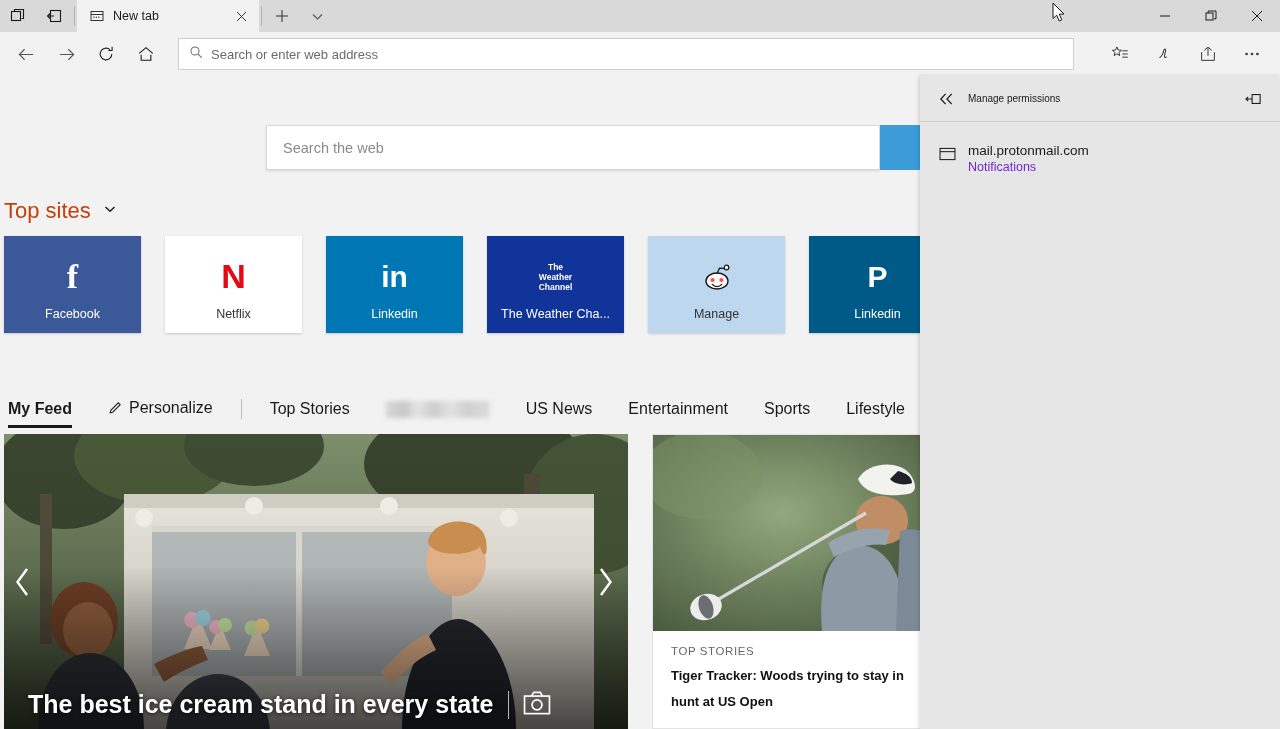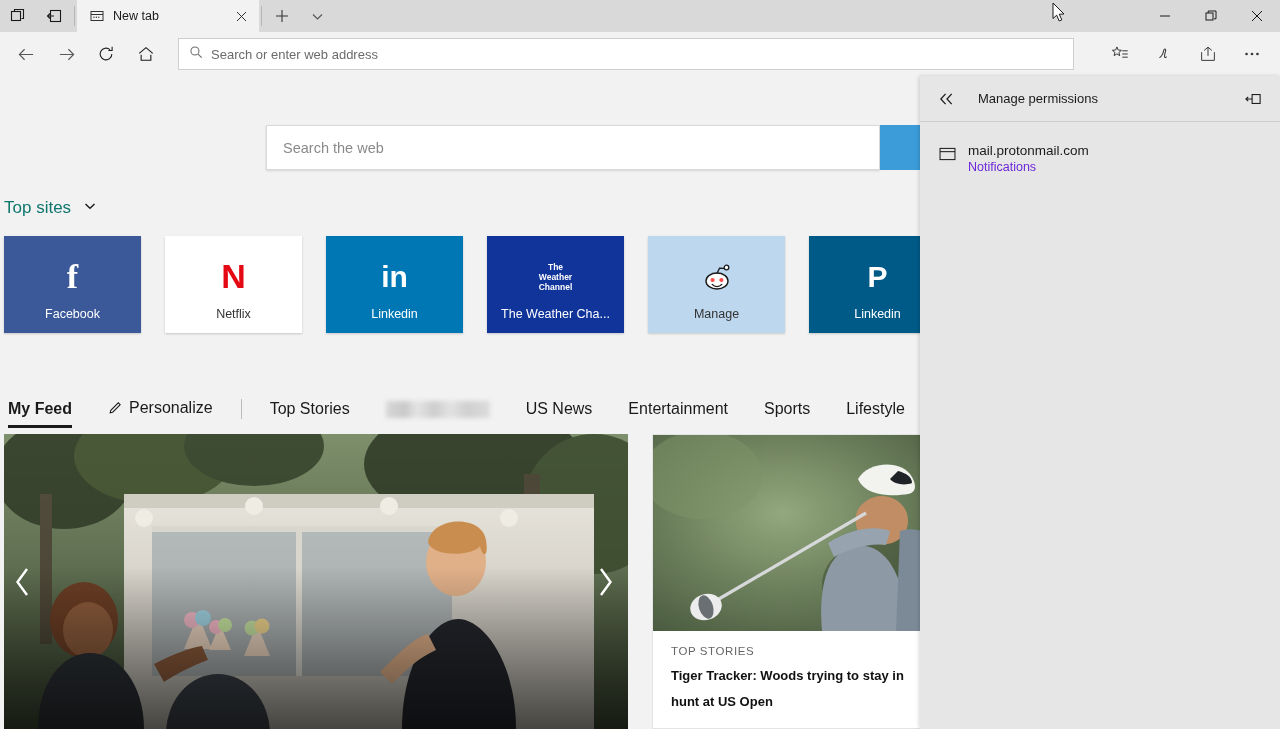--- a/index.html
+++ b/index.html
@@ -73,21 +73,21 @@
     box-shadow: 0 1px 2px rgba(0,0,0,.12);
     display: flex; align-items: center; padding: 0 16px;
     font-size: 14.5px; color: #8a8a8a; text-align: center;
   }
   .search-go { width: 46px; background: #3b9cd9; }
 
   .topsites-head {
     position: absolute; top: 122px; left: 4px;
     display: flex; align-items: center; gap: 12px;
   }
-  .topsites-head .ts-label { font-size: 17px; color: #0f766e; }
+  .topsites-head .ts-label { font-size: 22px; color: #c2410c; }
   .tiles { position: absolute; top: 160px; left: 4px; display: flex; gap: 24px; }
   .tile {
     width: 137px; height: 97px; position: relative;
     display: flex; flex-direction: column; align-items: center; justify-content: center;
     box-shadow: 0 1px 2px rgba(0,0,0,.18);
   }
   .tile .tile-logo {
     flex: 1; display: flex; align-items: center; justify-content: center;
     width: 100%; padding-top: 10px;
   }
@@ -152,21 +152,21 @@
   
   .panel {
     position: absolute; top: 76px; right: 0; width: 360px; height: 653px;
     background: #e6e6e6; box-shadow: -1px 0 4px rgba(0,0,0,.16);
   }
   .panel-header {
     height: 46px; display: flex; align-items: center; padding: 0 14px 0 18px;
     border-bottom: 1px solid #cdcdcd; background: #e6e6e6;
   }
   .panel-back { width: 26px; height: 30px; display: flex; align-items: center; color: #1a1a1a; font-size: 17px; }
-  .panel-title { font-size: 13px; color: #1a1a1a; margin-left: 14px; }
+  .panel-title { font-size: 10px; color: #1a1a1a; margin-left: 4px; }
   .panel-pin { margin-left: auto; width: 26px; height: 26px; display: flex; align-items: center; justify-content: center; color: #1a1a1a; }
   .panel-actions { display: flex; justify-content: flex-end; padding: 14px 20px 4px 0; }
   .clear-all { font-size: 13.5px; color: #0a69c7; }
   .perm-list { padding: 16px 0 0 0; }
   .perm-item { display: flex; align-items: flex-start; gap: 12px; padding: 4px 18px; }
   .perm-icon { width: 18px; height: 18px; margin-top: 3px; color: #1a1a1a; display: flex; align-items: center; justify-content: center; }
   .perm-host { font-size: 13.5px; color: #1a1a1a; line-height: 17px; }
   .perm-type { font-size: 12.5px; color: #6d28d9; line-height: 17px; }
 
   .cursor { position: absolute; left: 1052px; top: 2px; pointer-events: none; }
@@ -473,20 +473,31 @@
         <div class="carousel-arrow left">
           <svg width="22" height="34" viewBox="0 0 22 34" fill="none" stroke="#fff" stroke-width="2.4">
               <path d="M15 4 5.5 17 15 30"></path>
             </svg>
         </div>
         <div class="carousel-arrow right">
           <svg width="22" height="34" viewBox="0 0 22 34" fill="none" stroke="#fff" stroke-width="2.4">
               <path d="M7 4 16.5 17 7 30"></path>
             </svg>
         </div>
+        <div class="hero-caption">
+          <span class="cap-text">The best ice cream stand in every state</span>
+          <span class="cap-sep"></span>
+          <span>
+            <svg width="28" height="24" viewBox="0 0 30 26" fill="none" stroke="#fff" stroke-width="1.8">
+              <rect x="1.5" y="5.5" width="27" height="19"></rect>
+              <path d="M9 5.5 11.5 1.5h7L21 5.5"></path>
+              <circle cx="15" cy="15" r="5.4"></circle>
+            </svg>
+          </span>
+        </div>
       </div>
 
       <div class="card2">
         <svg class="card2-photo" viewBox="0 0 290 196" preserveAspectRatio="xMidYMid slice">
           <defs>
             <radialGradient id="gbg" cx="45%" cy="40%" r="80%">
               <stop offset="0" stop-color="#93a87d"></stop>
                 <stop offset="1" stop-color="#44553a"></stop>
             </radialGradient>
           </defs>

